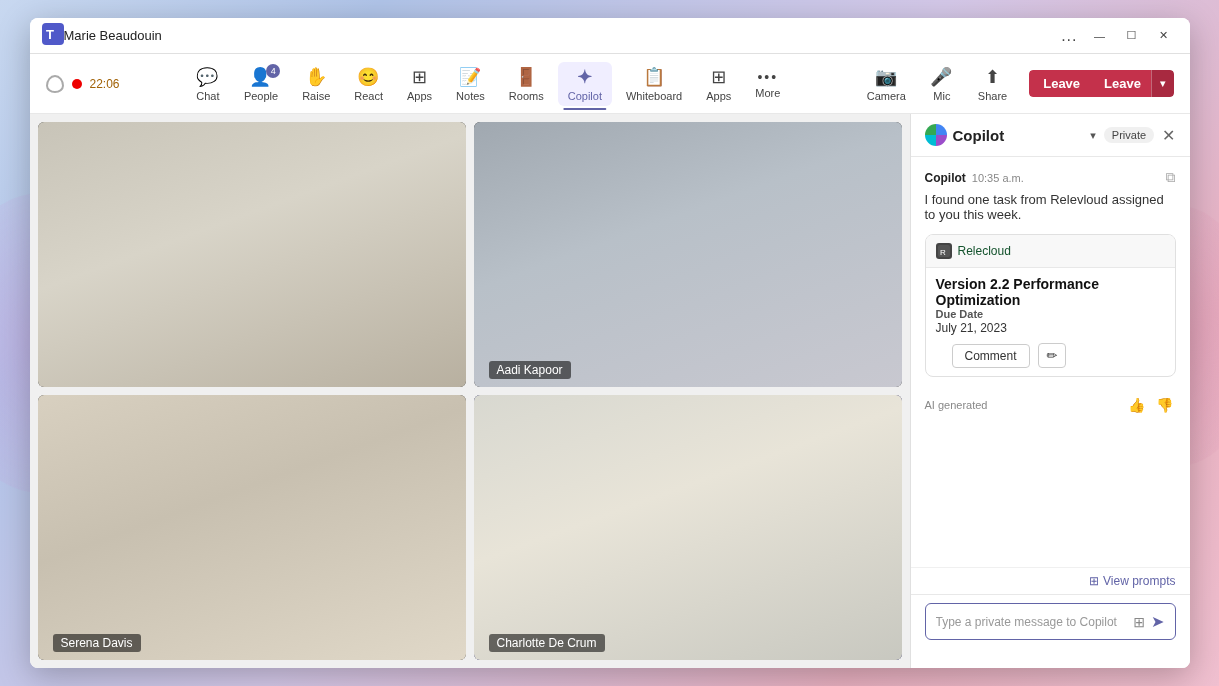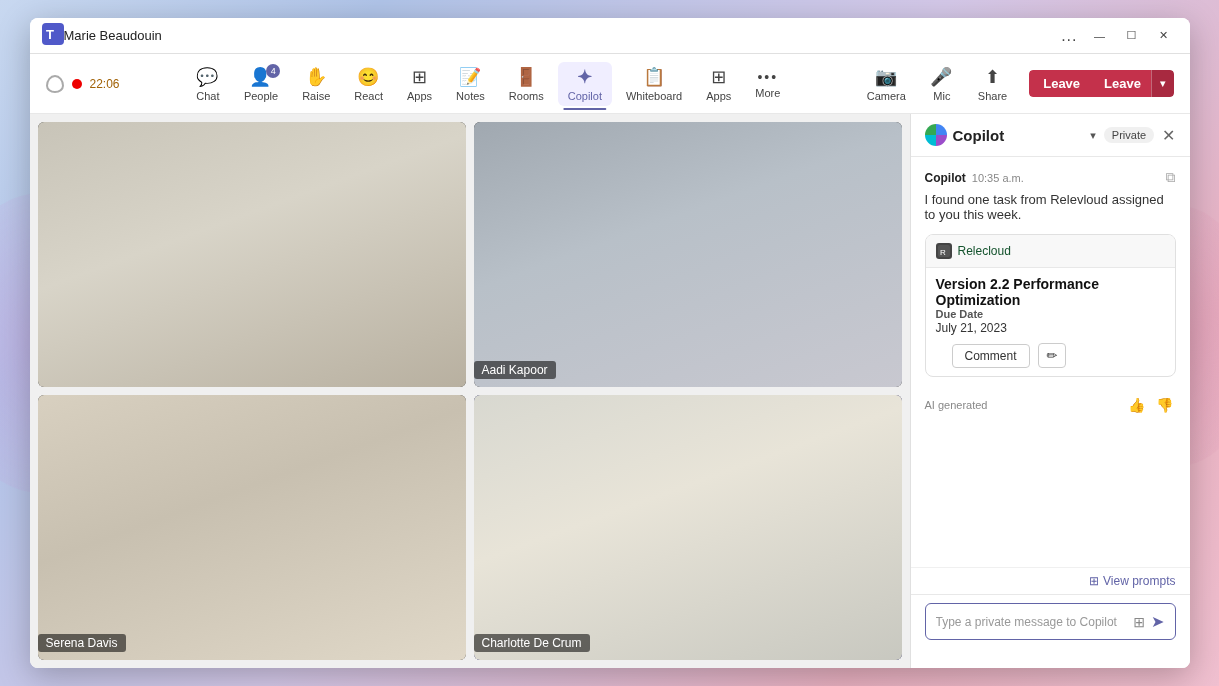--- a/index.html
+++ b/index.html
@@ -202,21 +202,21 @@
       overflow: hidden;
       position: relative;
     }
     .video-cell.active-speaker {
       outline: 3px solid #6264a7;
       outline-offset: -3px;
     }
     .participant-label {
       position: absolute;
       bottom: 8px;
-      left: 0;
+      left: 15px;
       background: rgba(0,0,0,0.55);
       color: #fff;
       font-size: 12px;
       padding: 2px 8px;
       border-radius: 3px;
     }
     
     .copilot-panel {
       width: 280px;
       background: #fff;

